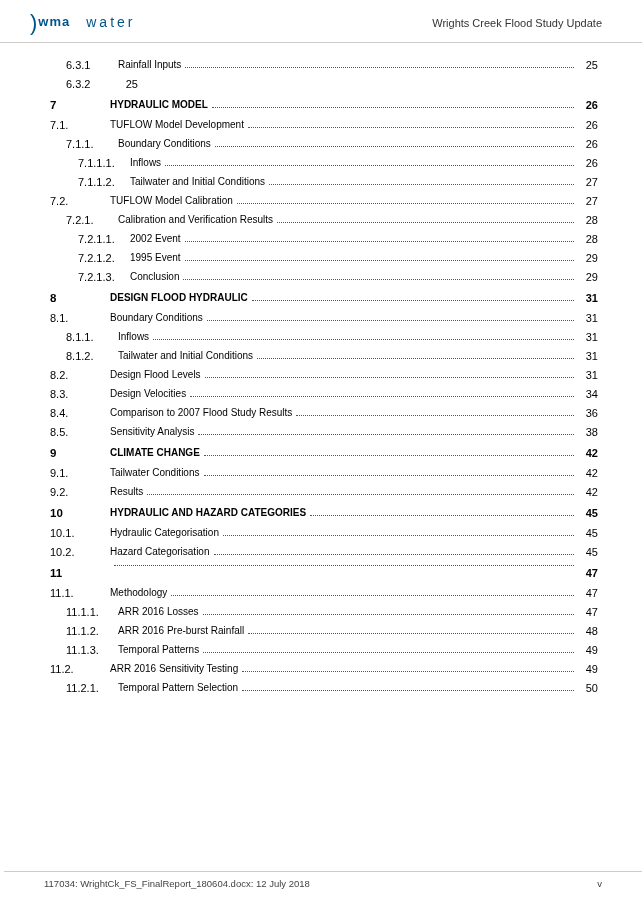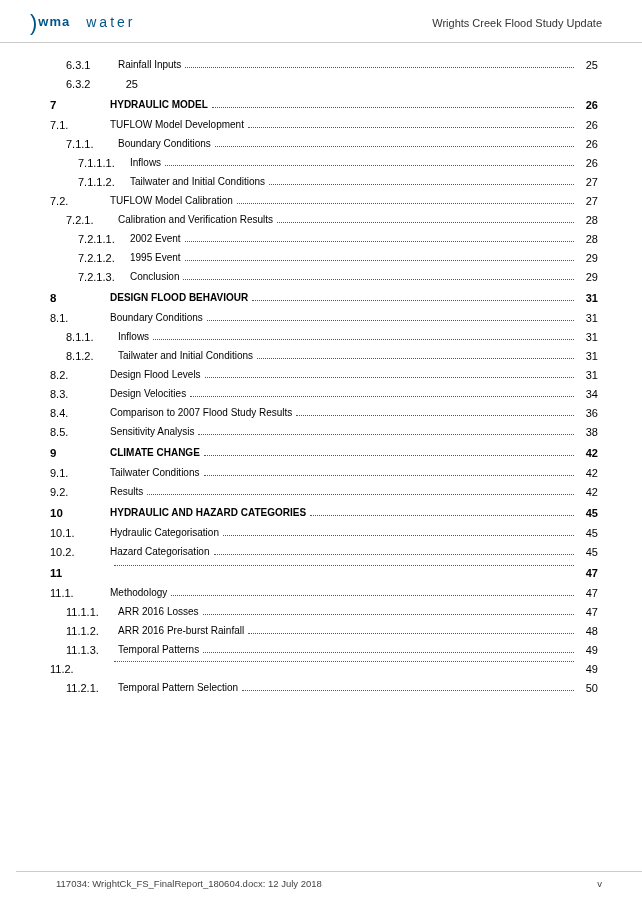--- a/index.html
+++ b/index.html
@@ -100,21 +100,21 @@
       font-weight: bold;
     }
     .section-major .toc-page {
       font-weight: bold;
     }
 
     
     .footer {
       position: absolute;
       bottom: 18px;
-      left: 16px;
+      left: 4px;
       right: 0;
       display: flex;
       justify-content: space-between;
       align-items: center;
       padding: 0 40px;
       border-top: 1px solid #ccc;
       padding-top: 6px;
       font-size: 9.5px;
       color: #444;
     }
@@ -258,21 +258,21 @@
         <span class="toc-number indent2">7.2.1.3.</span>
         <span class="toc-title">
           <span>Conclusion</span>
           <span class="toc-dots"></span>
         </span>
         <span class="toc-page">29</span>
       </div>
       <div class="toc-entry section-major">
         <span class="toc-number bold">8</span>
         <span class="toc-title bold">
-          <span>DESIGN FLOOD BEHAVIOUR</span>
+          <span>DESIGN FLOOD HYDRAULIC</span>
           <span class="toc-dots"></span>
         </span>
         <span class="toc-page bold">31</span>
       </div>
       <div class="toc-entry">
         <span class="toc-number">8.1.</span>
         <span class="toc-title">
           <span>Boundary Conditions</span>
           <span class="toc-dots"></span>
         </span>
@@ -409,20 +409,21 @@
         <span class="toc-number indent1">11.1.3.</span>
         <span class="toc-title">
           <span>Temporal Patterns</span>
           <span class="toc-dots"></span>
         </span>
         <span class="toc-page">49</span>
       </div>
       <div class="toc-entry">
         <span class="toc-number">11.2.</span>
         <span class="toc-title">
+          <span>ARR 2016 Sensitivity Testing</span>
           <span class="toc-dots"></span>
         </span>
         <span class="toc-page">49</span>
       </div>
       <div class="toc-entry">
         <span class="toc-number indent1">11.2.1.</span>
         <span class="toc-title">
           <span>Temporal Pattern Selection</span>
           <span class="toc-dots"></span>
         </span>

